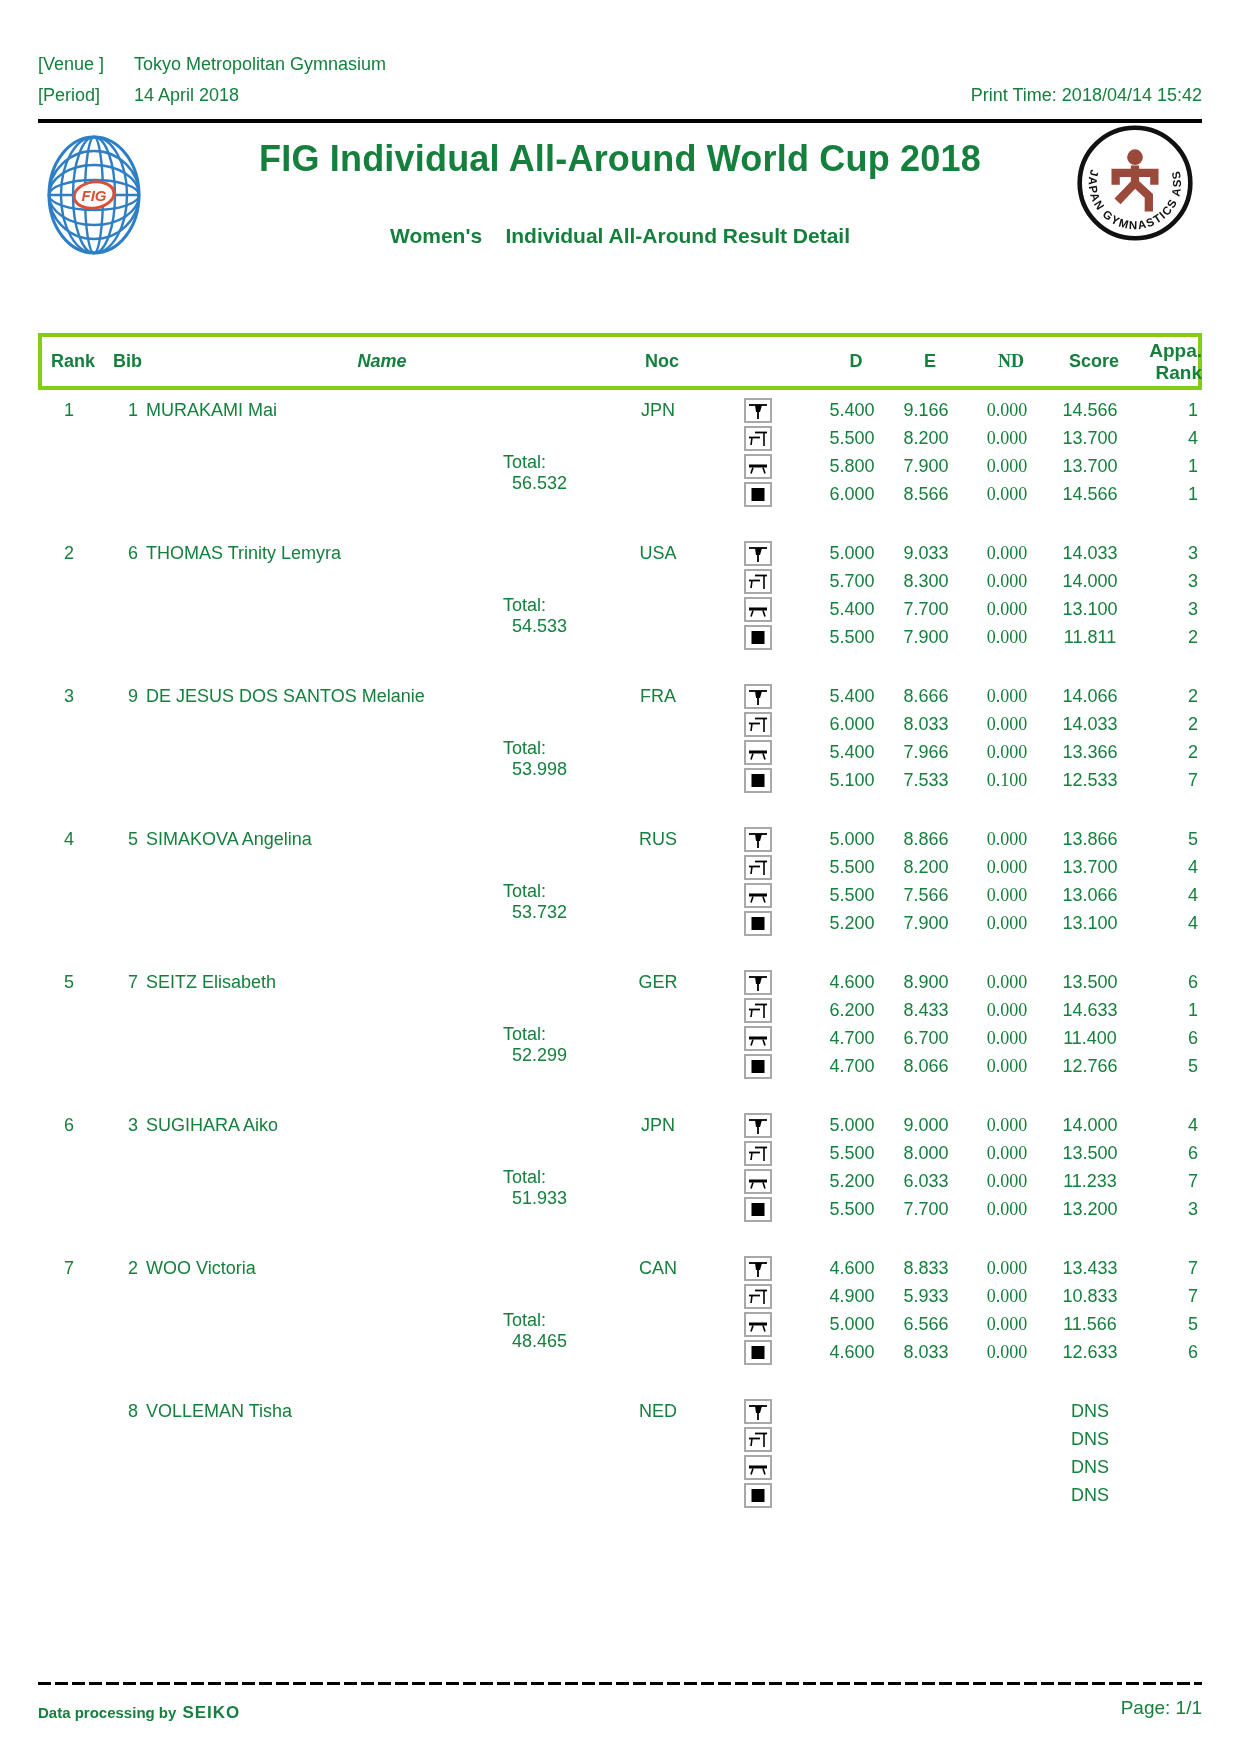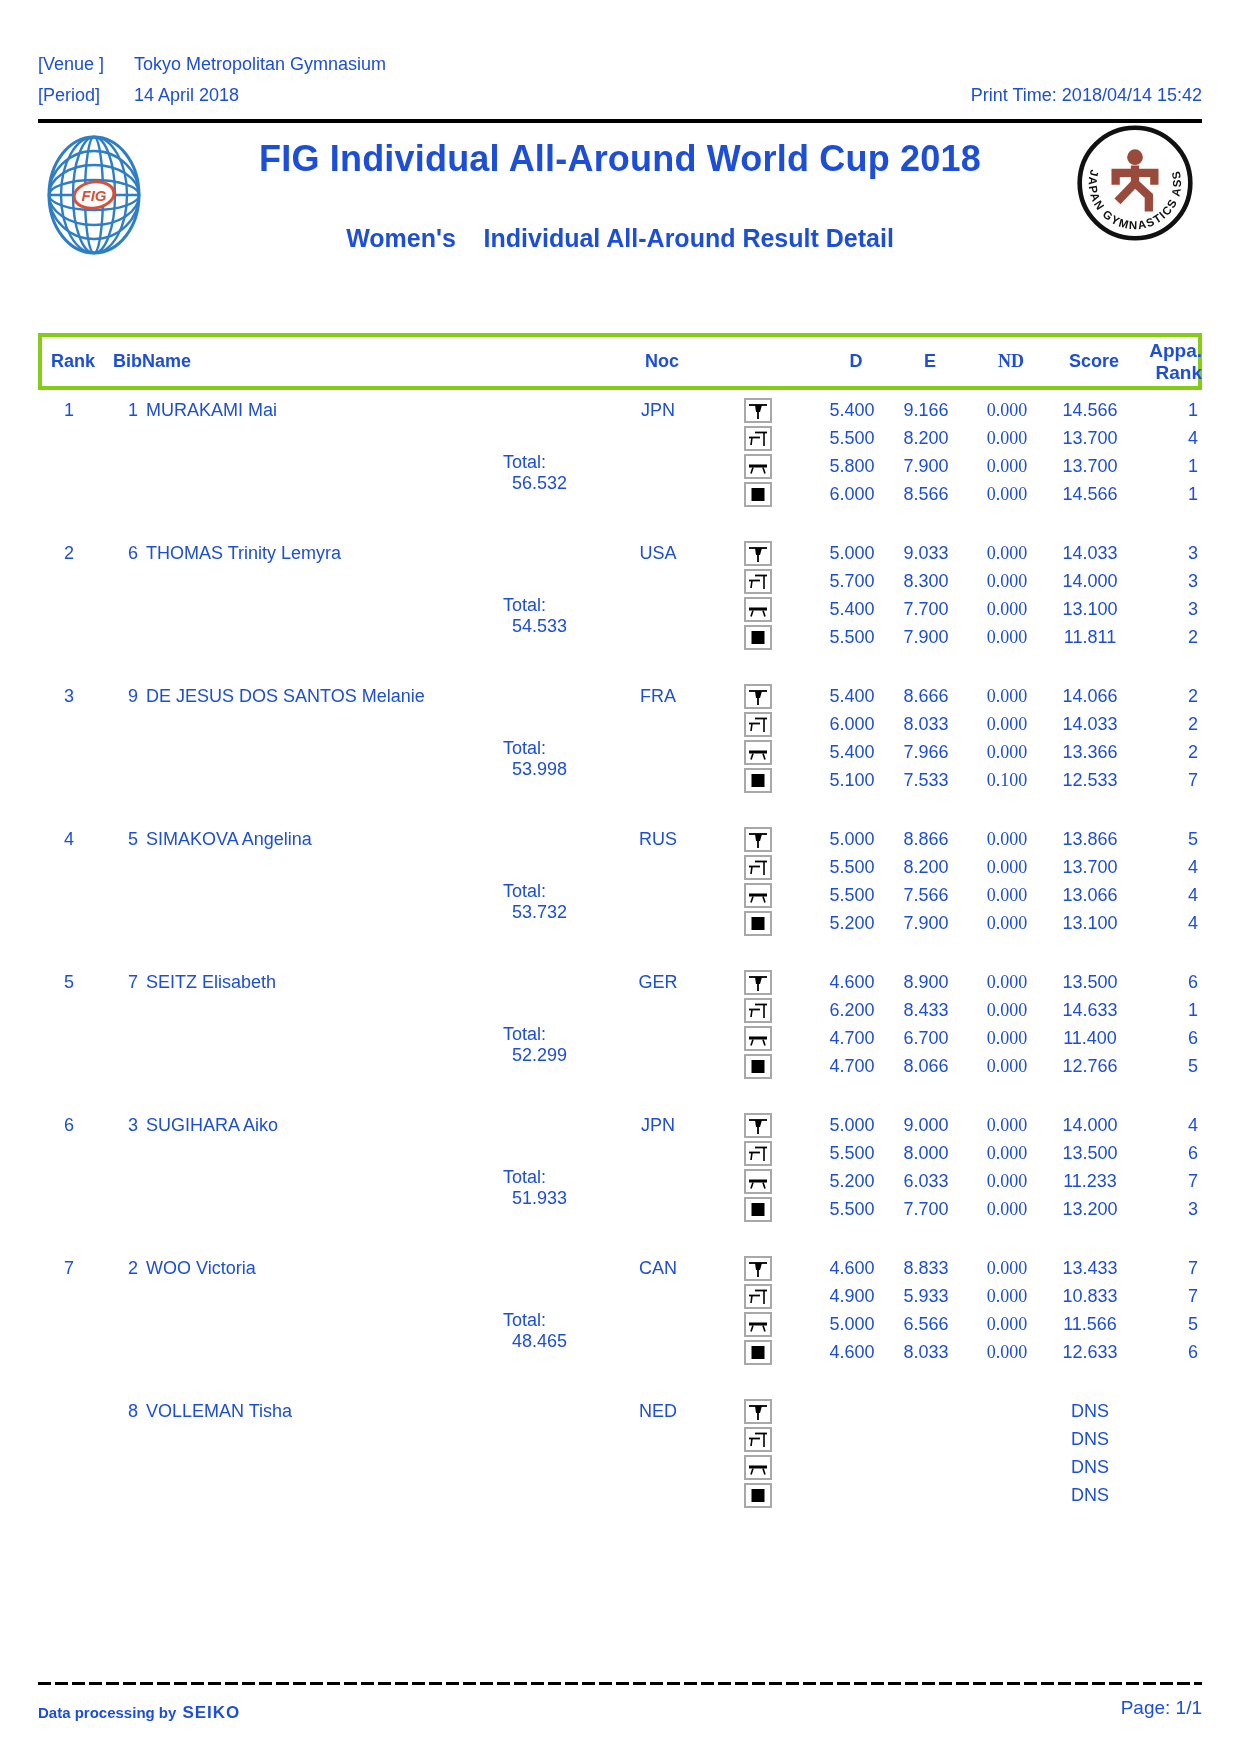--- a/index.html
+++ b/index.html
@@ -1,36 +1,36 @@
 <!DOCTYPE html>
 <html><head>
 <meta charset="utf-8">
 <style>
   html,body{margin:0;padding:0;background:#e8e8e8;}
   .page{
     position:relative;
     width:1240px;height:1754px;
     background:#ffffff;
     font-family:"Liberation Sans","DejaVu Sans",sans-serif;
-    color:#1d4ed8;
+    color:#15803d;
     overflow:hidden;
     margin:0 auto;
   }
   
   .meta{position:absolute;left:38px;right:38px;top:54px;font-size:18px;}
   .meta-line{display:flex;align-items:baseline;height:31px;}
   .meta-label{display:inline-block;width:96px;white-space:pre;}
   .print-time{margin-left:auto;}
   .rule{position:absolute;left:38px;right:38px;top:119px;height:4px;background:#000;}
 
   
   .title{position:absolute;left:0;right:0;top:138px;text-align:center;
          font-size:36px;font-weight:bold;letter-spacing:0.2px;}
   .subtitle{position:absolute;left:0;right:0;top:224px;text-align:center;
-            font-size:25px;font-weight:bold;white-space:pre;}
+            font-size:21px;font-weight:bold;white-space:pre;}
   .fig-logo{position:absolute;left:46px;top:134px;}
   .jga-logo{position:absolute;right:46px;top:124px;}
 
   
   .thead{
     position:absolute;left:38px;right:38px;top:333px;height:49px;
     border:4px solid #84cc16;display:flex;align-items:center;
     font-weight:bold;font-size:18px;
   }
   .tbody{position:absolute;left:38px;right:38px;top:396px;font-size:18px;}
@@ -39,21 +39,21 @@
   .c-bib{width:38px;text-align:right;flex:none;}
   .c-name{width:480px;text-align:left;padding-left:8px;box-sizing:border-box;flex:none;
           white-space:nowrap;overflow:hidden;}
   .c-noc{width:80px;text-align:center;flex:none;}
   .c-icon{width:120px;display:flex;justify-content:center;flex:none;}
   .c-d,.c-e{width:68px;text-align:center;flex:none;}
   .c-e{width:80px;}
   .c-nd{width:82px;text-align:center;flex:none;font-family:Liberation Serif, serif;}
   .c-score{width:84px;text-align:center;flex:none;}
   .c-apparank{width:70px;text-align:right;padding-right:4px;box-sizing:border-box;flex:none;}
-  .thead .c-name{text-align:left;padding-left:0;}
+  .thead .c-name{text-align:center;padding-left:0;font-style:italic;}
   .appa-two{line-height:1.12;font-size:19px;text-align:center;}
 
   .block{position:relative;margin-bottom:31px;}
   .total-wrap{position:absolute;left:444px;top:56px;height:28px;
               display:flex;align-items:center;flex-direction:column;}
   .total-value{margin-left:30px;}
 
   
   .iconbox{
     width:28px;height:25px;border:2px solid #a8a8a8;background:#fff;

